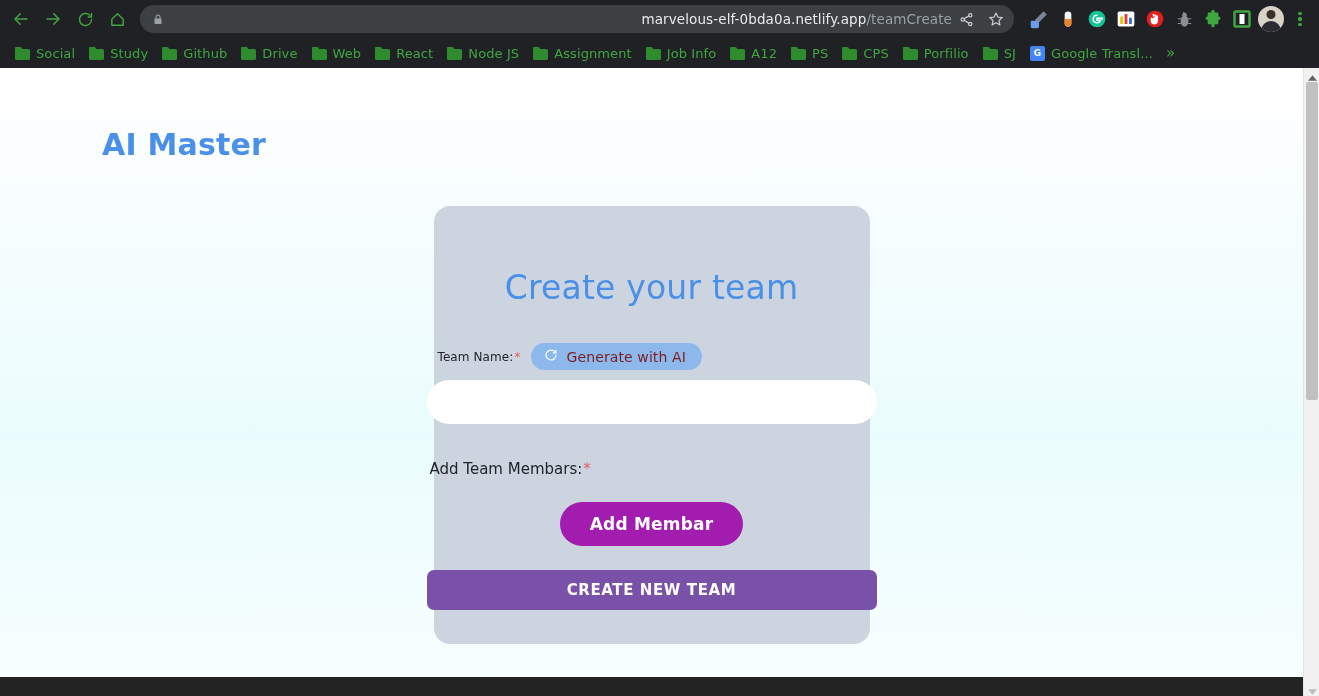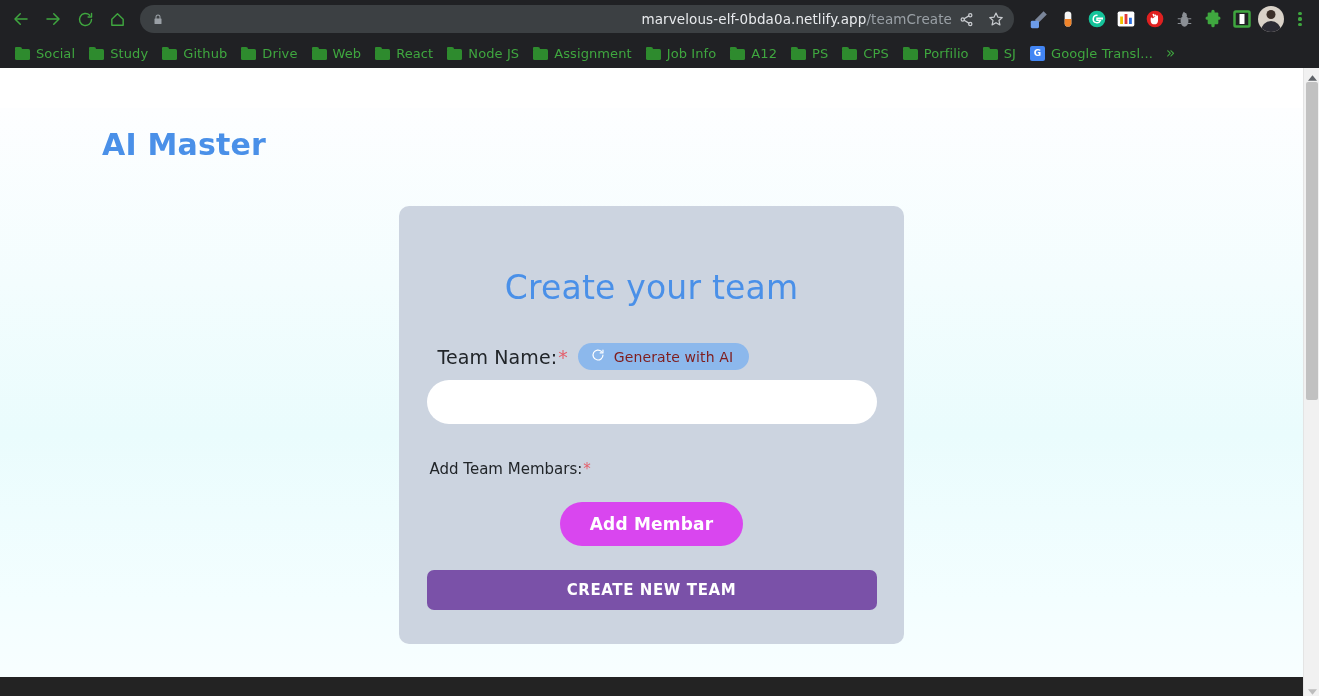--- a/index.html
+++ b/index.html
@@ -199,24 +199,24 @@
   }
   .nav-link.active { color: #5b9bf3; }
 
   
   .card-wrap {
     display: flex;
     justify-content: center;
     padding-top: 26px;
   }
   .card {
-    width: 505px;
+    width: 436px;
     min-height: 426px;
     background: #ccd4e0;
-    border-radius: 10px;
+    border-radius: 16px;
     padding: 30px 26px 34px 26px;
     display: flex;
     flex-direction: column;
     align-items: center;
   }
   .card-title {
     font-size: 33px;
     color: #4a90e8;
     font-weight: normal;
     letter-spacing: 0.2px;
@@ -228,21 +228,21 @@
   .form-area { width: 450px; margin-top: 36px; }
 
   .label-row {
     display: flex;
     align-items: center;
     gap: 10px;
     padding-left: 11px;
     margin-bottom: 10px;
   }
   .field-label {
-    font-size: 19px;
+    font-size: 12px;
     color: #212529;
     letter-spacing: 0.1px;
   }
   .req-star { color: #e4606d; margin-left: 1px; }
 
   .gen-ai-btn {
     display: inline-flex;
     align-items: center;
     gap: 9px;
     background: #8cb8ec;
@@ -275,21 +275,21 @@
     padding-left: 3px;
     margin-top: 36px;
     margin-bottom: 0;
     font-size: 15px;
     color: #212529;
   }
 
   .add-member-btn {
     display: block;
     margin: 24px auto 0 auto;
-    background: #d946ef;
+    background: #a21caf;
     color: #ffffff;
     border: none;
     border-radius: 23px;
     padding: 12px 30px;
     font-size: 17px;
     font-weight: bold;
     font-family: inherit;
     letter-spacing: 0.2px;
     cursor: pointer;
   }

